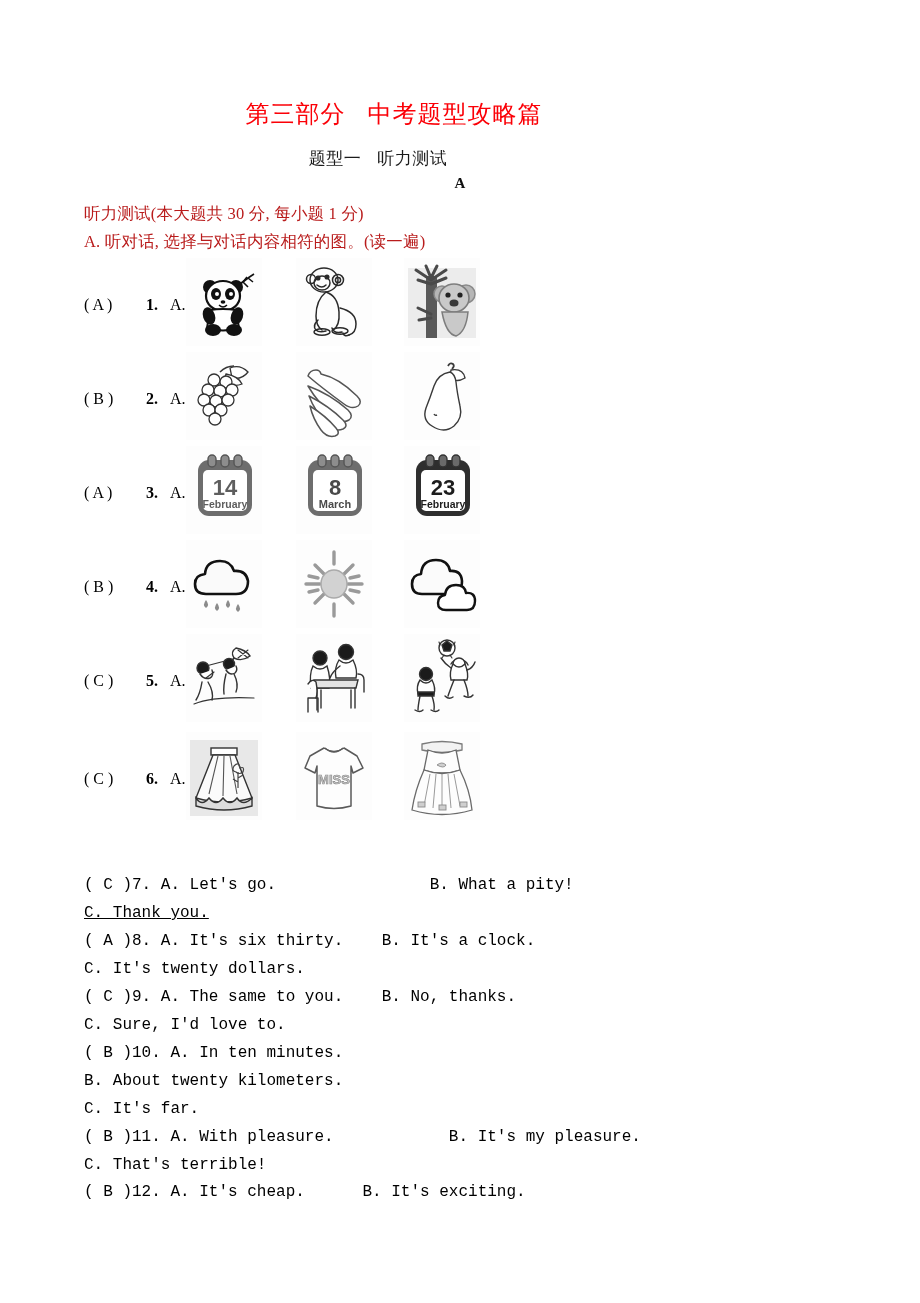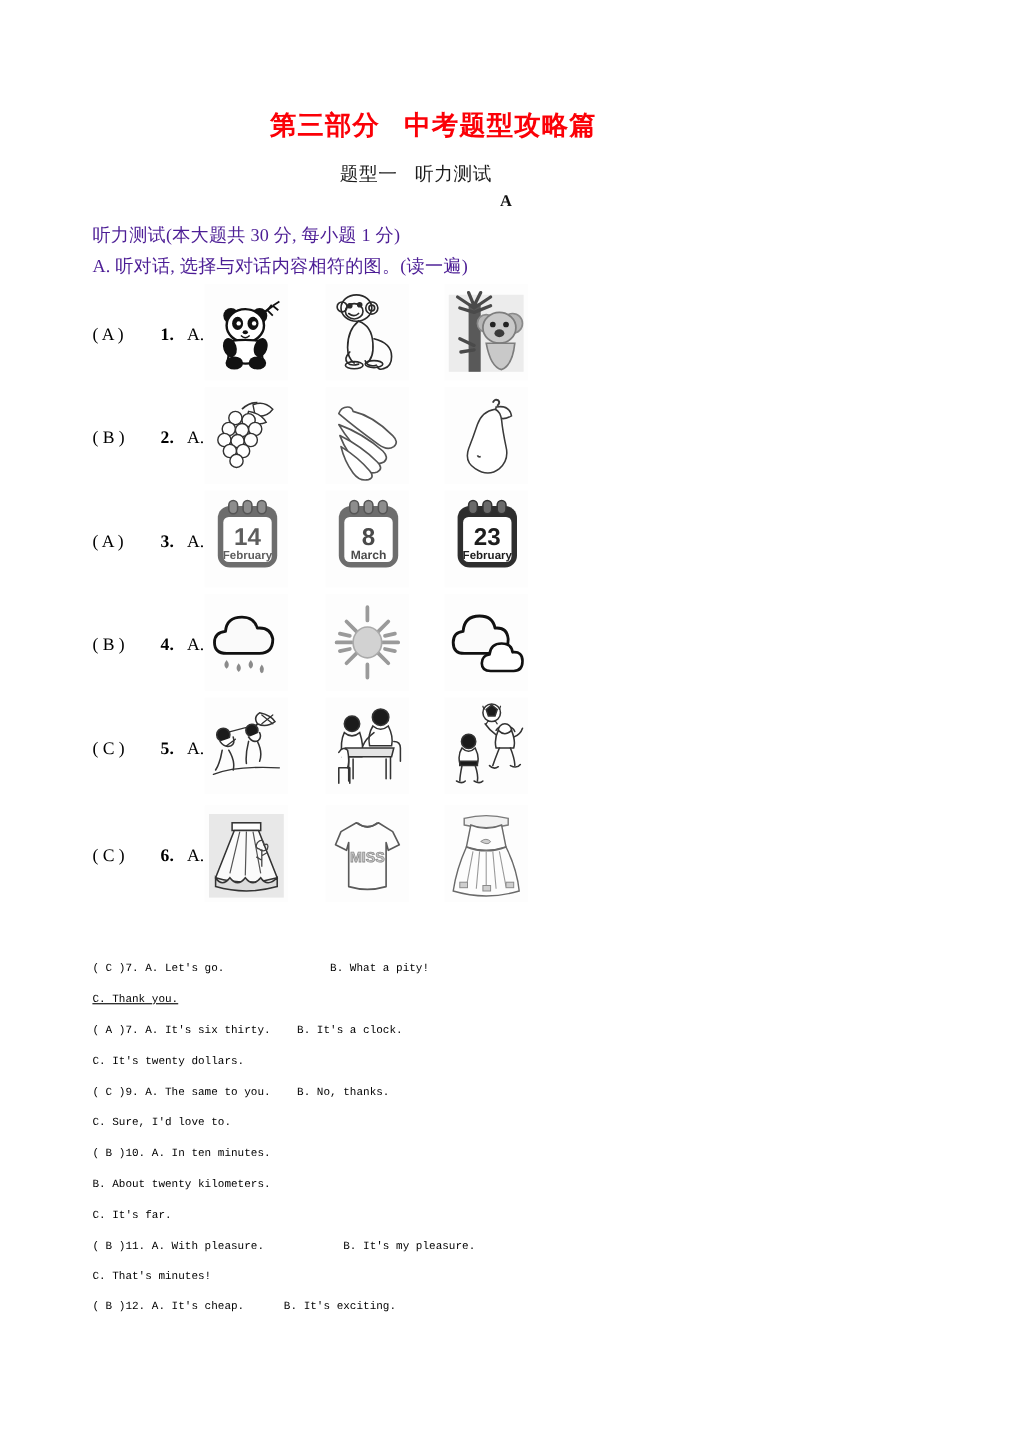--- a/index.html
+++ b/index.html
@@ -25,21 +25,21 @@
   }
 
   
   .part-title {
     position: absolute;
     top: 98px;
     left: 0;
     width: 788px;
     text-align: center;
     font-size: 24px;
-    font-weight: bold;
+    font-weight: normal;
     color: #fb0007;
     letter-spacing: 1px;
   }
   .part-title .gap { display: inline-block; width: 22px; }
 
   .section-title {
     position: absolute;
     top: 147px;
     left: 0;
     width: 756px;
@@ -60,27 +60,27 @@
     font-weight: bold;
     font-family: "Liberation Serif", serif;
     color: #111;
   }
 
   
   .txt {
     position: absolute;
     left: 84px;
     font-size: 16.5px;
-    color: #4c1d95;
+    color: #b91c1c;
     white-space: pre;
     letter-spacing: 0.2px;
   }
   .mono {
     font-family: "Liberation Mono", "DejaVu Sans Mono", monospace;
-    font-size: 10px;
+    font-size: 16px;
     letter-spacing: 0px;
   }
   .lead-1 { top: 203px; }
   .lead-2 { top: 231px; }
 
   
   .pic-row {
     position: absolute;
     left: 84px;
     width: 800px;
@@ -494,24 +494,24 @@
           <rect x="56" y="70" width="7" height="5"></rect>
         </g>
         <path d="M33 33 q5 -4 9 0 q-2 4 -9 0 z" fill="#cfcfcf" stroke="#8a8a8a" stroke-width="0.9"></path>
       </svg>
     </div>
   </div>
 
 
   <div class="qline mono bline-1">( C )7. A. Let's go.                B. What a pity!</div>
   <div class="qline mono bline-2">C. Thank you.</div>
-  <div class="qline mono bline-3">( A )7. A. It's six thirty.    B. It's a clock.</div>
+  <div class="qline mono bline-3">( A )8. A. It's six thirty.    B. It's a clock.</div>
   <div class="qline mono bline-4">C. It's twenty dollars.</div>
   <div class="qline mono bline-5">( C )9. A. The same to you.    B. No, thanks.</div>
   <div class="qline mono bline-6">C. Sure, I'd love to.</div>
   <div class="qline mono bline-7">( B )10. A. In ten minutes.</div>
   <div class="qline mono bline-8">B. About twenty kilometers.</div>
   <div class="qline mono bline-9">C. It's far.</div>
   <div class="qline mono bline-10">( B )11. A. With pleasure.            B. It's my pleasure.</div>
-  <div class="qline mono bline-11">C. That's minutes!</div>
+  <div class="qline mono bline-11">C. That's terrible!</div>
   <div class="qline mono bline-12">( B )12. A. It's cheap.      B. It's exciting.</div>
 
 </div>
 
 </body></html>

